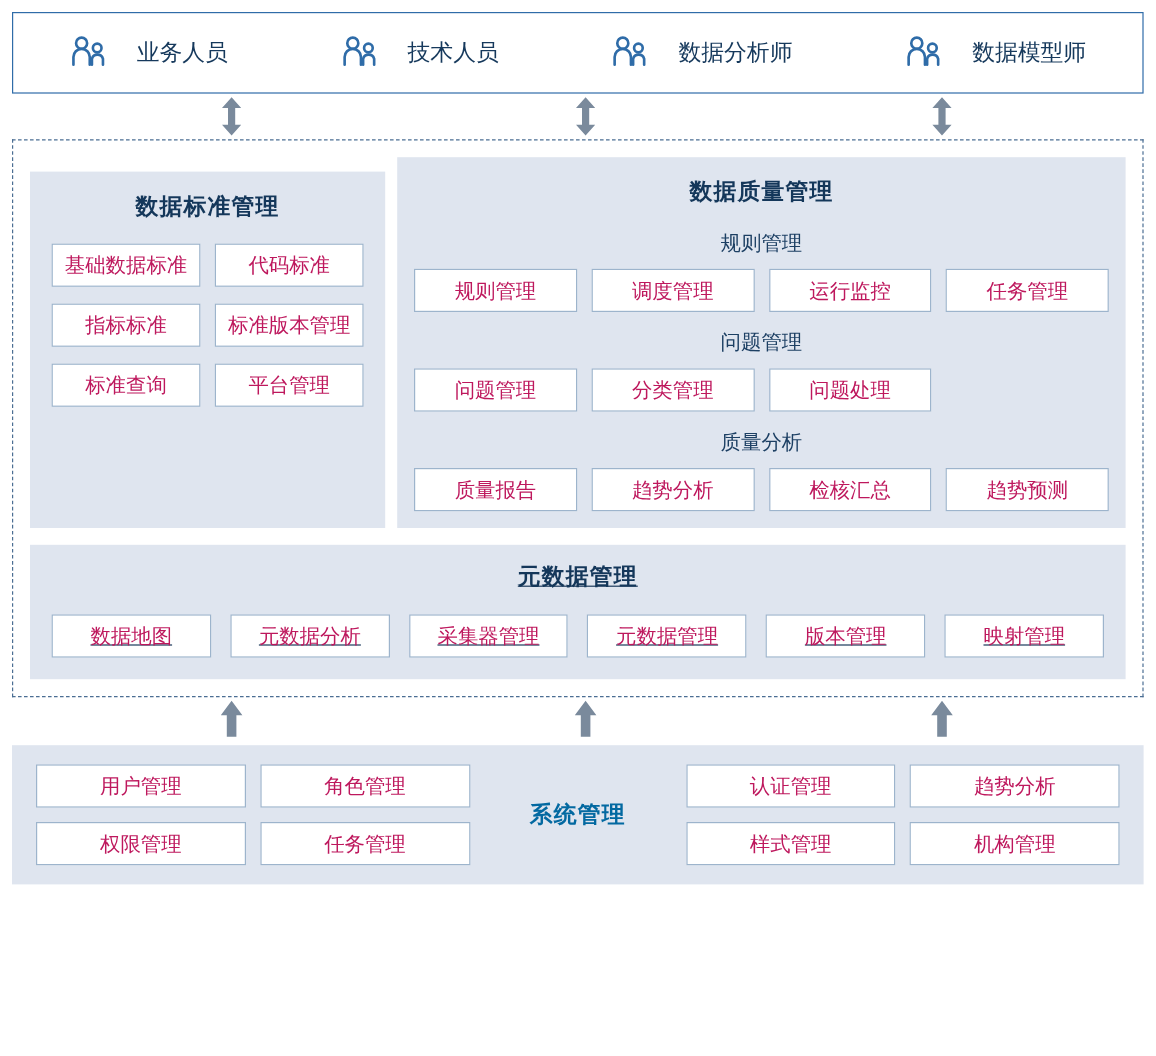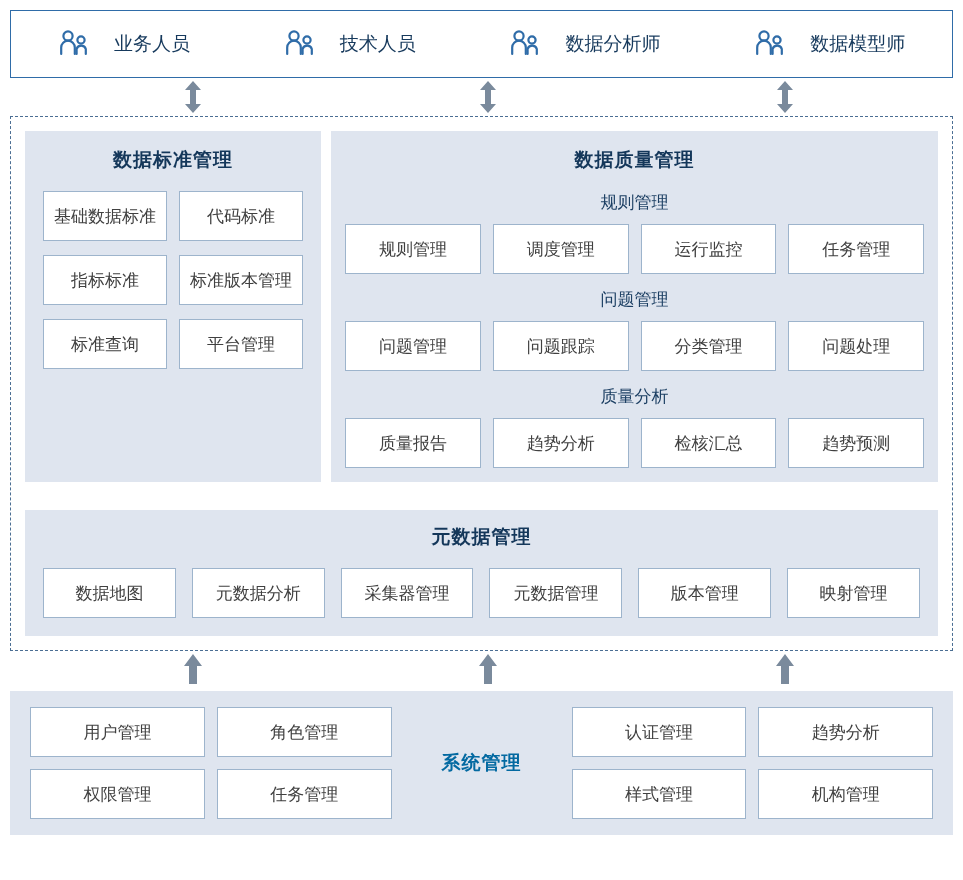--- a/index.html
+++ b/index.html
@@ -69,20 +69,21 @@
     display: flex;
     gap: 10px;
   }
   .panel {
     background: #dfe5ef;
     box-sizing: border-box;
   }
   .panel-std {
     width: 296px;
     padding: 16px 18px 22px 18px;
+    margin-top: 12px;
   }
   .panel-quality {
     flex: 1;
     padding: 16px 14px 14px 14px;
   }
   .panel-title {
     text-align: center;
     font-size: 19px;
     font-weight: bold;
     color: #14375a;
@@ -91,44 +92,45 @@
   }
   .sub-title {
     text-align: center;
     font-size: 17px;
     color: #1c3f63;
     margin: 4px 0 10px 0;
   }
   .cell {
     background: #ffffff;
     border: 1px solid #9db4cc;
-    height: 50px;
+    height: 36px;
     display: flex;
     align-items: center;
     justify-content: center;
     font-size: 17px;
-    color: #404040;
+    color: #be185d;
     box-sizing: border-box;
   }
   .std-grid {
     display: grid;
     grid-template-columns: 1fr 1fr;
     gap: 14px 12px;
   }
   .q-grid {
     display: grid;
     grid-template-columns: repeat(4, 1fr);
     gap: 12px;
     margin-bottom: 14px;
   }
   .q-grid:last-child { margin-bottom: 0; }
 
   .panel-meta {
-    margin-top: 28px;
+    margin-top: 14px;
     padding: 14px 18px 18px 18px;
+    text-decoration: underline;
   }
   .meta-grid {
     display: grid;
     grid-template-columns: repeat(6, 1fr);
     gap: 16px;
   }
 
   
   .arrows-row2 {
     position: relative;
@@ -251,21 +253,20 @@
         <div class="q-grid">
           <div class="cell">规则管理</div>
           <div class="cell">调度管理</div>
           <div class="cell">运行监控</div>
           <div class="cell">任务管理</div>
         </div>
 
         <div class="sub-title">问题管理</div>
         <div class="q-grid">
           <div class="cell">问题管理</div>
-          <div class="cell">问题跟踪</div>
           <div class="cell">分类管理</div>
           <div class="cell">问题处理</div>
         </div>
 
         <div class="sub-title">质量分析</div>
         <div class="q-grid">
           <div class="cell">质量报告</div>
           <div class="cell">趋势分析</div>
           <div class="cell">检核汇总</div>
           <div class="cell">趋势预测</div>

